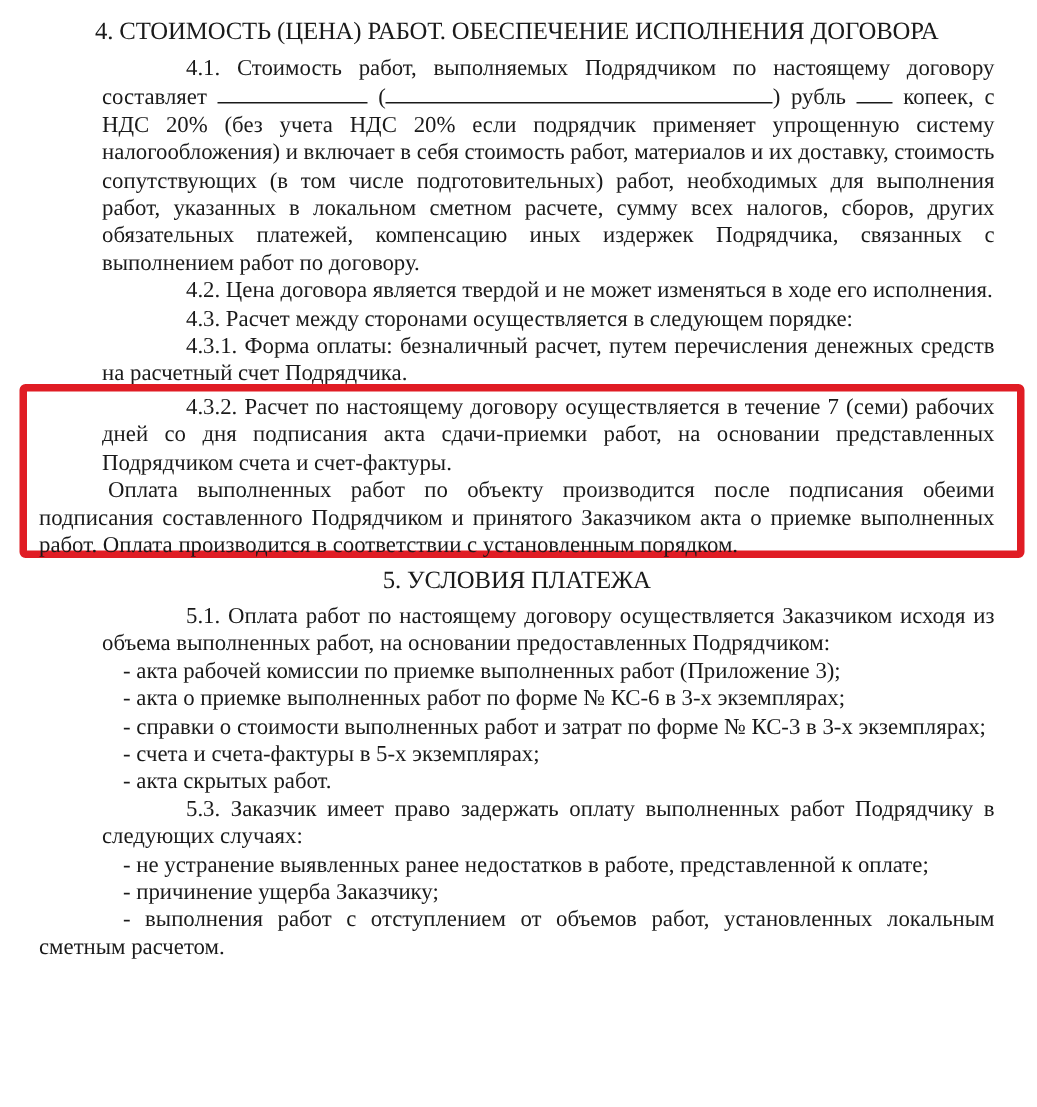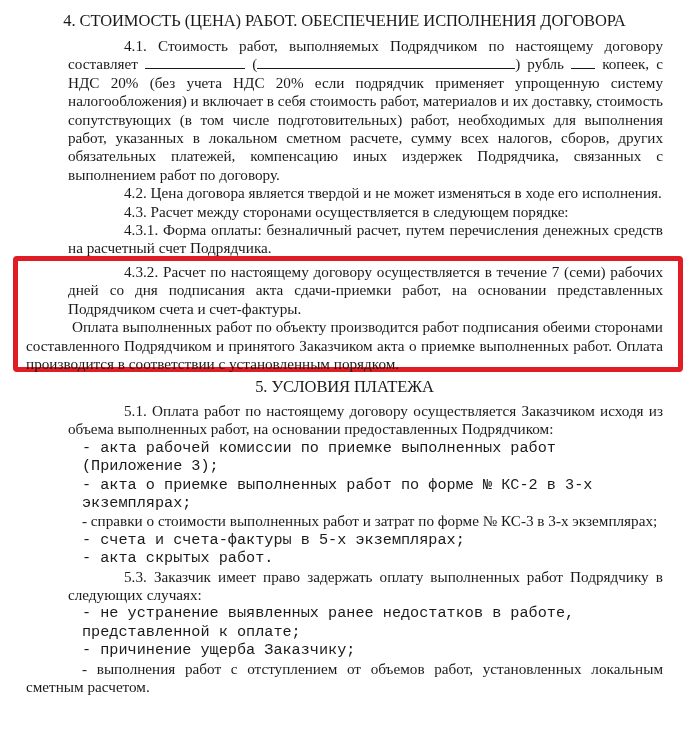--- a/index.html
+++ b/index.html
@@ -5,21 +5,21 @@
   html, body { margin: 0; padding: 0; background: #ffffff; }
   body { width: 691px; height: 738px; overflow: hidden; position: relative;
          font-family: "Liberation Serif", "DejaVu Serif", serif; color: #1a1a1a; }
   .page { position: absolute; left: 26px; top: 8px; width: 637px; }
   .h { text-align: center; font-weight: normal; font-size: 16.5px; line-height: 22px; margin: 0; letter-spacing: -0.1px; }
   .h1 { margin-top: 2px; margin-bottom: 5px; }
   .h2 { margin-top: 4px; margin-bottom: 4px; }
   p { margin: 0; font-size: 15.2px; line-height: 18.4px; text-align: justify; }
   .ind { text-indent: 56px; margin-left: 42px; }
   .ind2 { text-indent: 46px; }
-  .li { text-indent: 0; padding-left: 56px; text-align: left; font-family: Liberation Mono, monospace; }
+  .li { text-indent: 0; padding-left: 56px; text-align: left; }
   .li-wrap { text-indent: 56px; }
   .blank { display: inline-block; border-bottom: 1px solid #1a1a1a; height: 13px; vertical-align: baseline; }
   .highlight { position: absolute; left: 13px; top: 256px; width: 660px; height: 106px;
                border: 5px solid #e01c24; border-radius: 4px; }
   .hl-text { position: absolute; left: 26px; top: 263px; width: 637px; }
 </style>
 </head>
 <body>
 
 <div class="page">
@@ -28,28 +28,28 @@
   <p class="ind"><span>4.1. Стоимость работ,    выполняемых    Подрядчиком по настоящему договору составляет </span><span class="blank" style="width:100px"></span><span> (</span><span class="blank" style="width:258px"></span><span>) рубль </span><span class="blank" style="width:24px"></span><span> копеек, с НДС 20% (без учета НДС 20% если подрядчик применяет упрощенную систему налогообложения) и включает в себя стоимость работ, материалов и их доставку, стоимость сопутствующих (в том числе подготовительных) работ, необходимых для выполнения работ, указанных в локальном сметном расчете, сумму всех налогов, сборов, других обязательных платежей, компенсацию иных издержек Подрядчика, связанных с выполнением работ по договору.</span></p>
 
   <p class="ind">4.2. Цена договора является твердой и не может изменяться в ходе его исполнения.</p>
   <p class="ind">4.3. Расчет между сторонами осуществляется в следующем порядке:</p>
   <p class="ind">4.3.1. Форма оплаты: безналичный расчет, путем перечисления денежных средств на расчетный счет Подрядчика.</p>
 </div>
 
 <div class="highlight"></div>
 <div class="hl-text">
   <p class="ind">4.3.2. Расчет по настоящему договору осуществляется в течение 7 (семи) рабочих дней со дня подписания акта сдачи-приемки работ, на основании представленных Подрядчиком счета и счет-фактуры.</p>
-  <p class="ind2">Оплата выполненных работ по объекту производится работ подписания обеими сторонами составленного Подрядчиком и принятого Заказчиком акта о приемке выполненных работ. Оплата производится в соответствии с установленным порядком.</p>
+  <p class="ind2">Оплата выполненных работ по объекту производится после подписания обеими подписания составленного Подрядчиком и принятого Заказчиком акта о приемке выполненных работ. Оплата производится в соответствии с установленным порядком.</p>
 </div>
 
 <div class="page" style="top:372px">
   <h2 class="h h2">5. УСЛОВИЯ ПЛАТЕЖА</h2>
   <p class="ind">5.1. Оплата работ по настоящему договору осуществляется Заказчиком исходя из объема выполненных работ, на основании предоставленных Подрядчиком:</p>
   <p class="li"> - акта рабочей комиссии по приемке выполненных работ (Приложение 3);</p>
-  <p class="li">- акта о приемке выполненных работ по форме № КС-2 в 3-х экземплярах;</p>
+  <p class="li">- акта о приемке выполненных работ по форме № КС-6 в 3-х экземплярах;</p>
   <p class="li-wrap">- справки о стоимости выполненных работ и затрат по форме № КС-3 в 3-х экземплярах;</p>
   <p class="li">- счета и счета-фактуры в 5-х экземплярах;</p>
   <p class="li">- акта скрытых работ.</p>
   <p class="ind">5.3. Заказчик имеет право задержать оплату выполненных работ Подрядчику в следующих случаях:</p>
   <p class="li">- не устранение выявленных ранее недостатков в работе, представленной к оплате;</p>
   <p class="li">- причинение ущерба Заказчику;</p>
   <p class="li-wrap">- выполнения работ с отступлением от объемов работ, установленных локальным сметным расчетом.</p>
 </div>
 
 </body></html>

